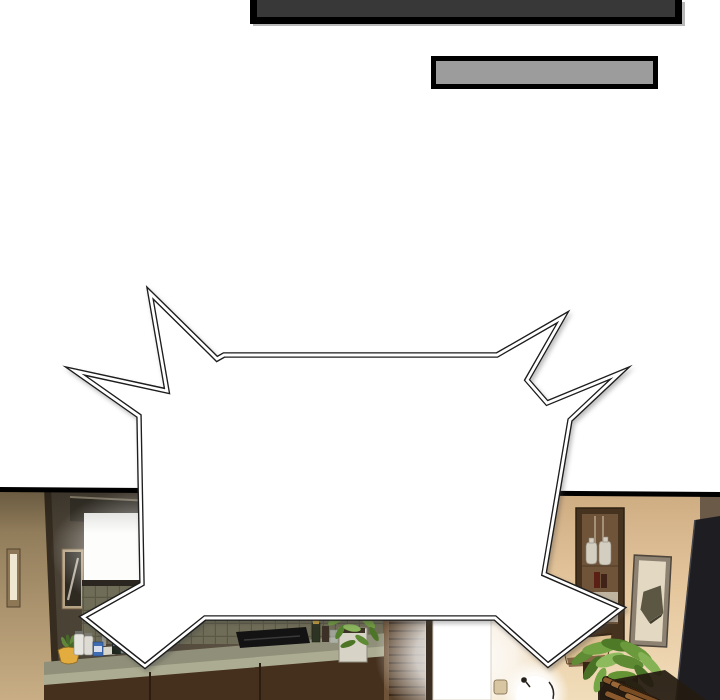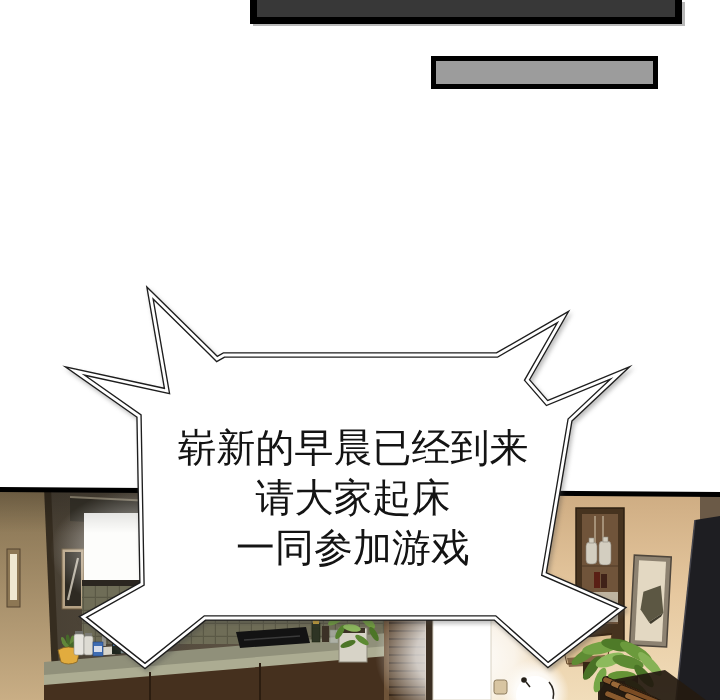--- a/index.html
+++ b/index.html
@@ -281,19 +281,14 @@
     <polygon points="0,487 720,492 720,497 0,492" fill="#000000"></polygon>
   </svg>
 
   <svg class="bubble-svg" viewBox="0 0 720 700">
     <g class="bubble-shape">
       <polygon points="150,293 210,352 217,359 224,355 497,355 563,317 527,380 547,403 620,373 570,420 544,574 622,608 548,665 495,618 205,618 145,666 83,617 142,584 139,416 75,371 167,391" fill="#ffffff" stroke="#1e1e1e" stroke-width="5.5" stroke-miterlimit="40"></polygon>
       <polygon points="150,293 210,352 217,359 224,355 497,355 563,317 527,380 547,403 620,373 570,420 544,574 622,608 548,665 495,618 205,618 145,666 83,617 142,584 139,416 75,371 167,391" fill="none" stroke="#ffffff" stroke-width="2.8" stroke-miterlimit="40"></polygon>
     </g>
   </svg>
 
-  <div class="bubble-text">
-    <div class="line">崭新的早晨已经到来</div>
-    <div class="line">请大家起床</div>
-    <div class="line">一同参加游戏</div>
-  </div>
 
 </div>
 
 </body></html>

